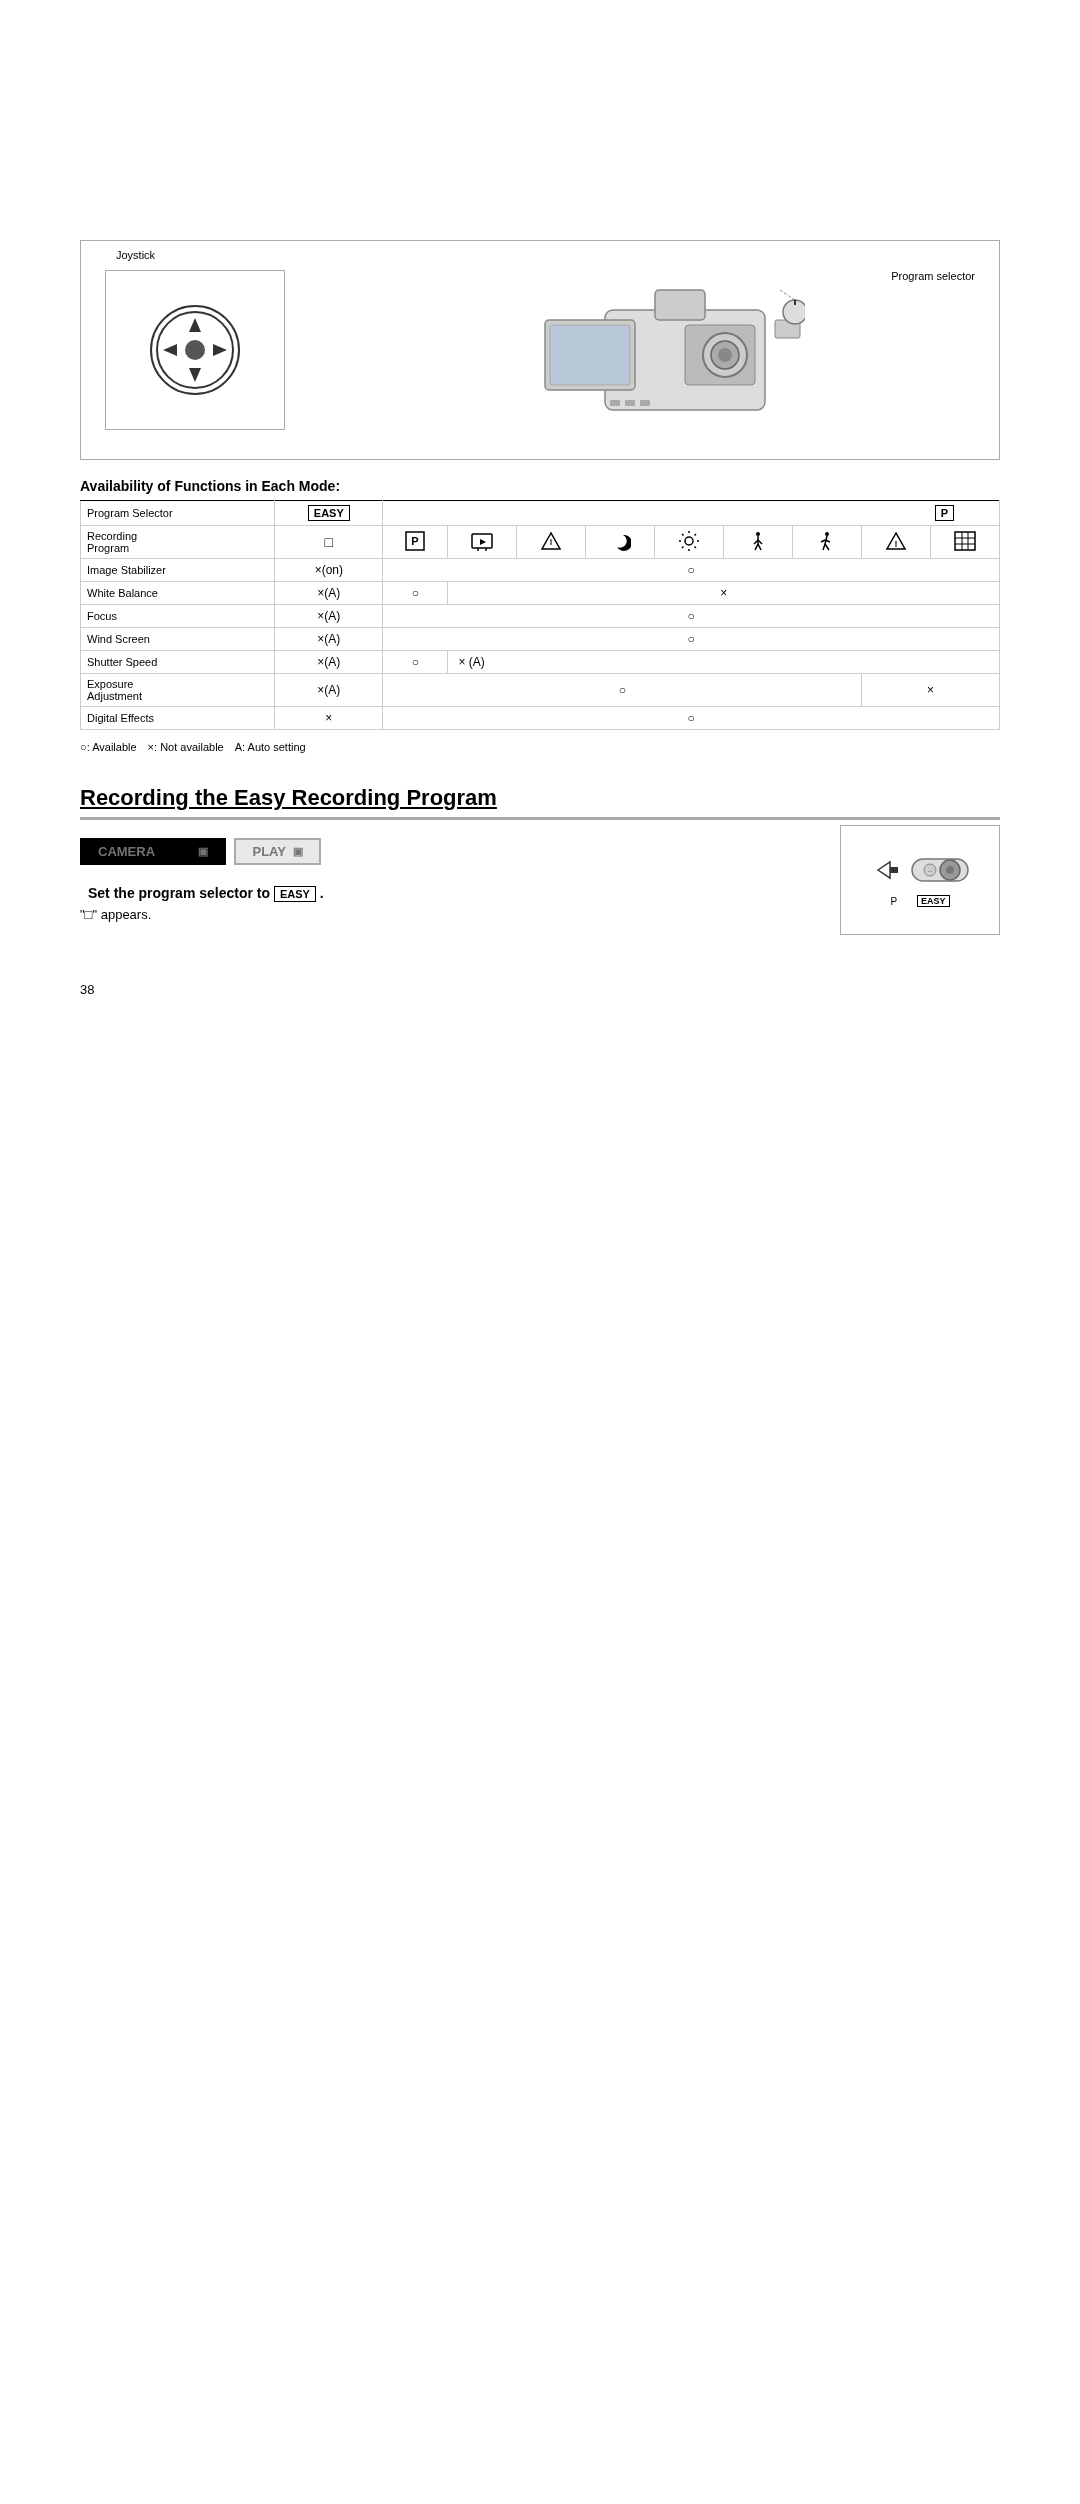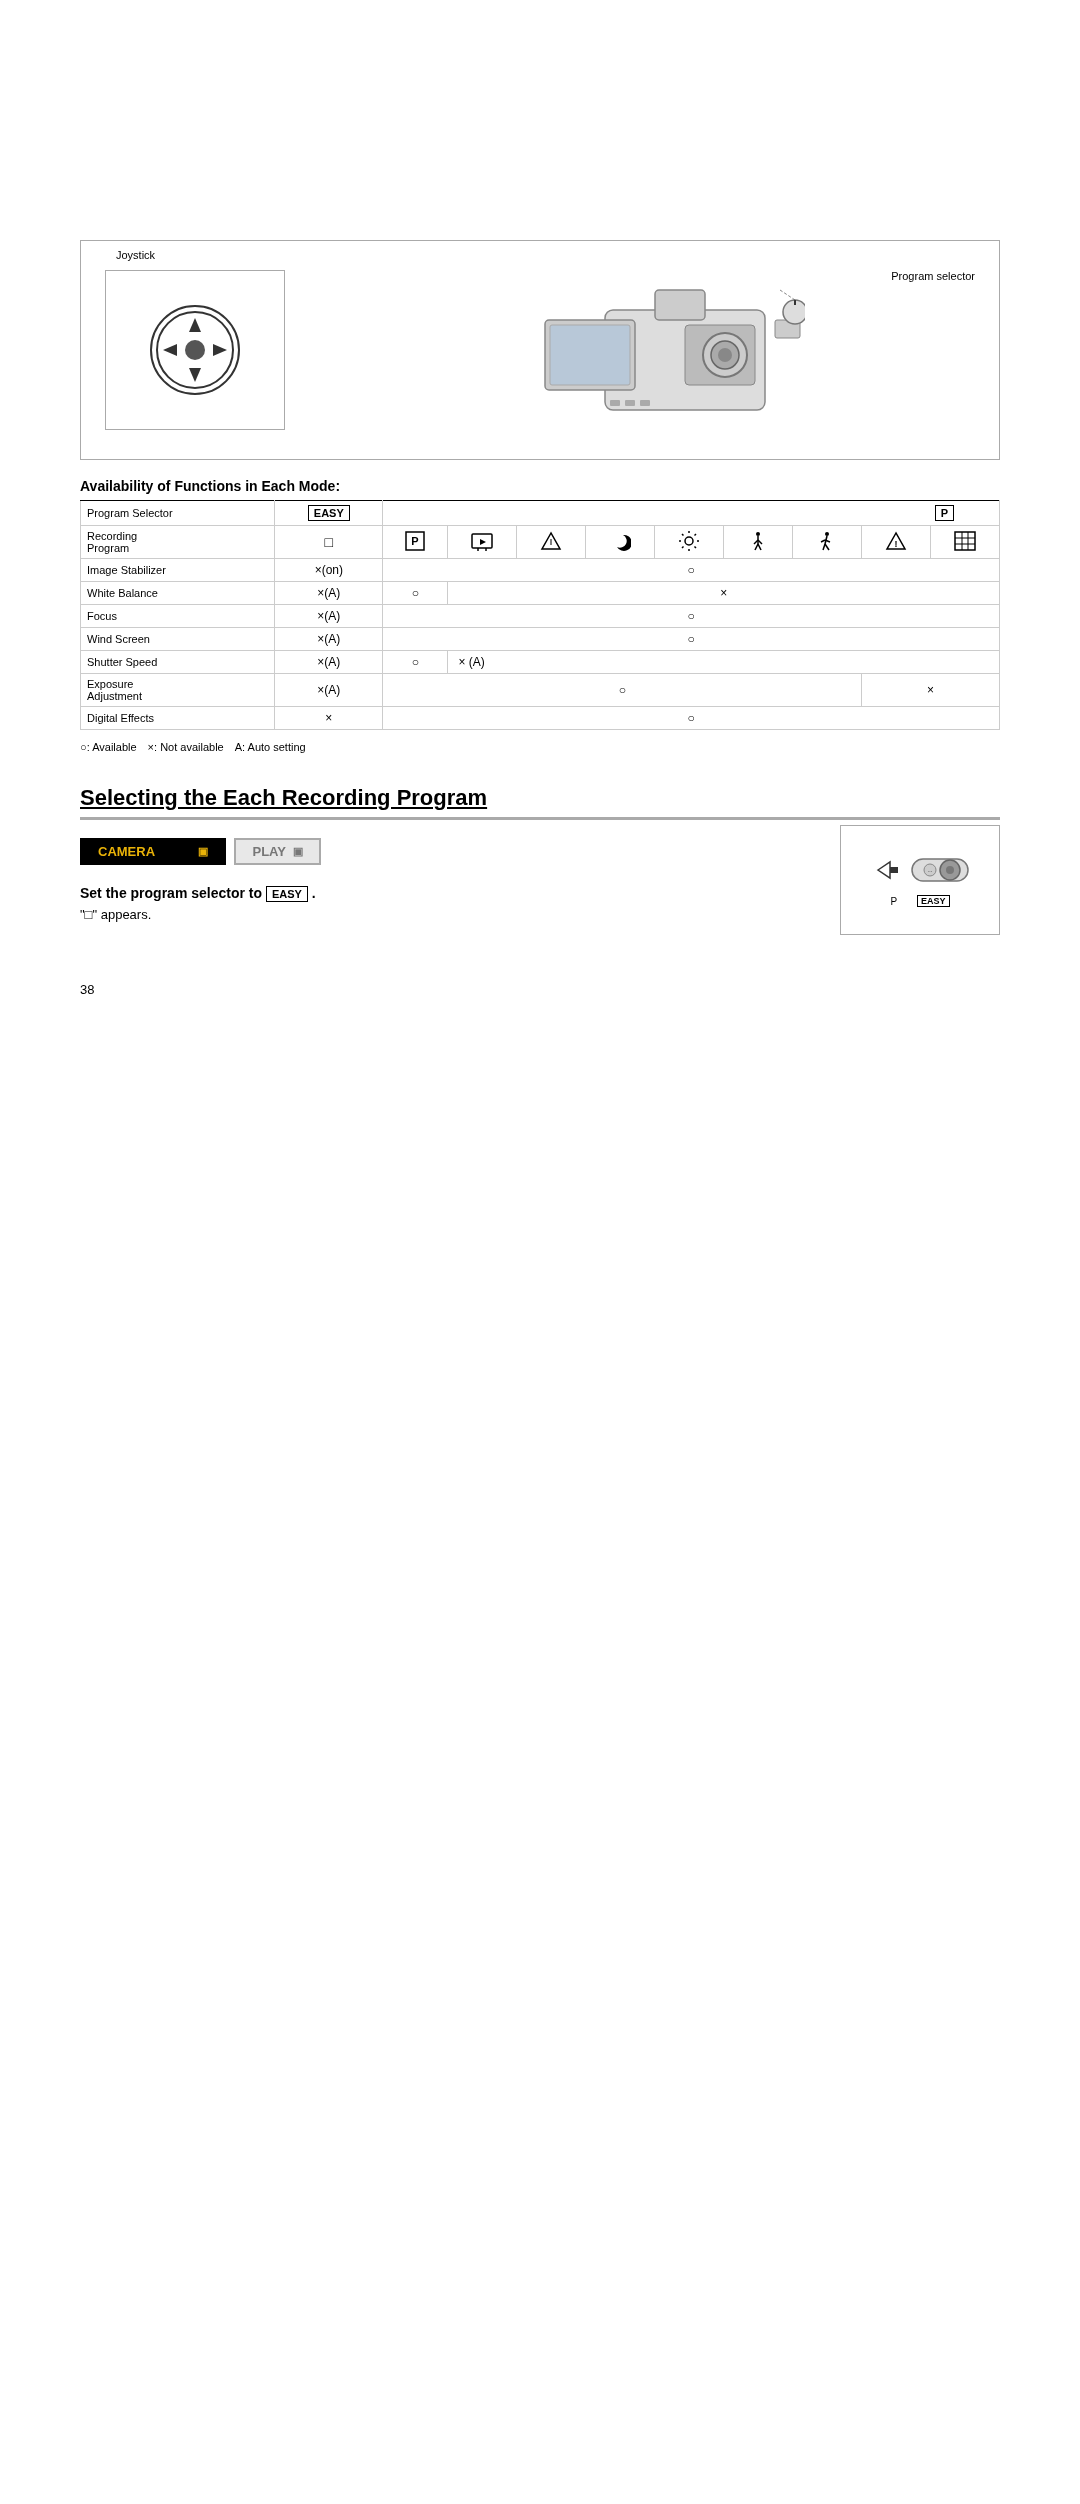--- a/index.html
+++ b/index.html
@@ -156,34 +156,35 @@
       font-size: 13px;
       font-weight: bold;
       display: flex;
       align-items: center;
       gap: 4px;
       background: #fff;
       cursor: pointer;
     }
     .mode-btn.active {
       background: #000;
-      color: #eab308;
+      color: #737373;
       gap: 40px;
     }
     .mode-btn.inactive {
       background: #e8e8e8;
       color: #777;
       border: 2px solid #aaa;
     }
 
     
     .set-program-text {
       font-size: 14px;
       font-weight: bold;
       margin-bottom: 6px;
+      margin-left: 8px;
     }
     .appears-text {
       font-size: 13px;
       margin-bottom: 20px;
     }
 
     
     .selector-diagram {
       border: 1px solid #aaa;
       width: 160px;
@@ -402,21 +403,21 @@
       <td>×</td>
       <td colspan="9" style="text-align:center;">○</td>
     </tr>
   </tbody>
     </table>
 
   <p class="legend-text">○: Available　×: Not available　A: Auto setting</p>
 </div>
 
 <div>
-  <h2 class="section-heading">Selecting the Each Recording Program</h2>
+  <h2 class="section-heading">Recording the Easy Recording Program</h2>
 
   <div class="mode-buttons">
     <div class="mode-btn active">
       <span>CAMERA</span>
       <span style="font-size:11px; margin-left:3px;">▣</span>
     </div>
     <div class="mode-btn inactive">
       <span>PLAY</span>
       <span style="font-size:11px; margin-left:3px;">▣</span>
     </div>

